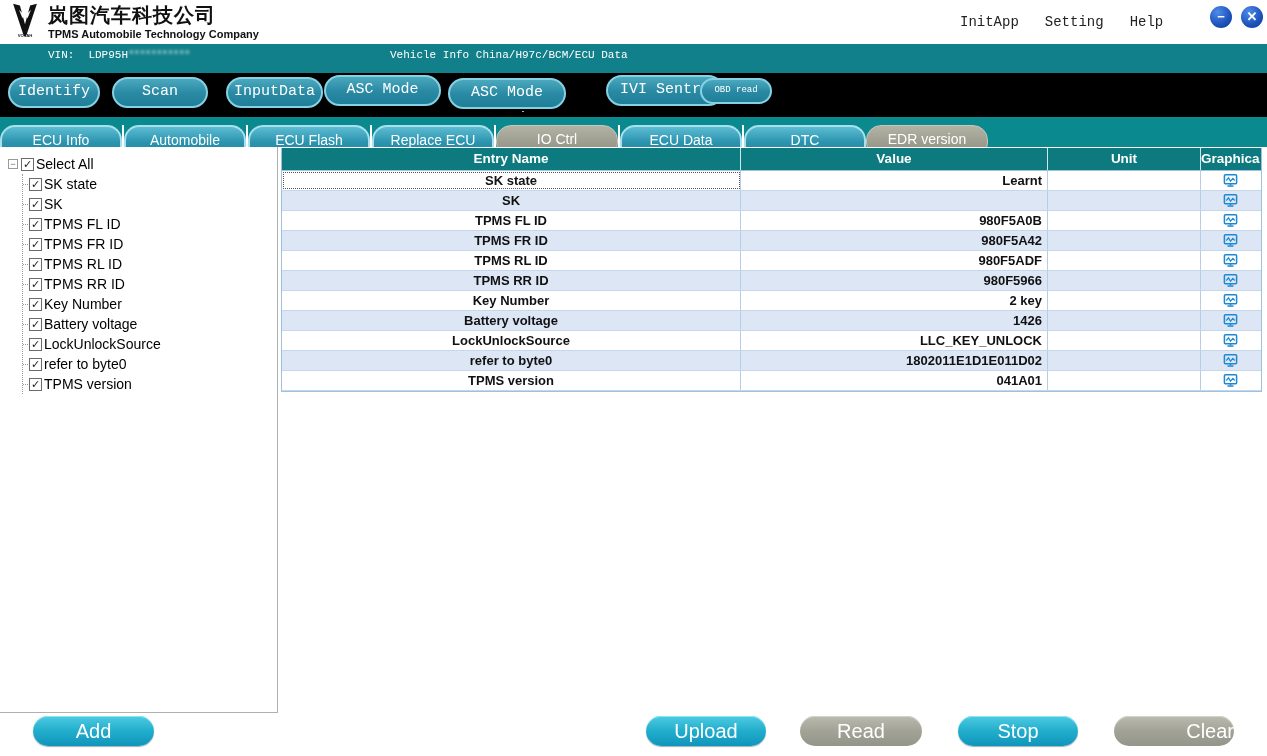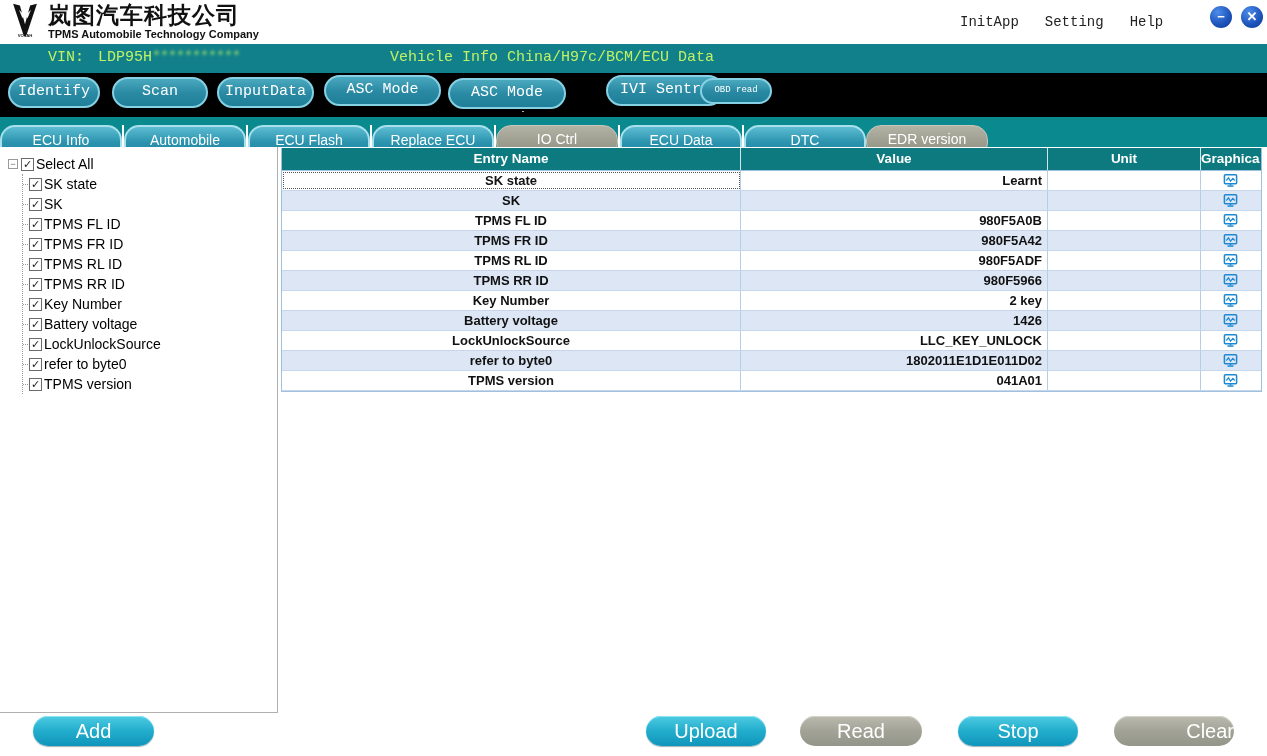--- a/index.html
+++ b/index.html
@@ -5,47 +5,47 @@
   * { margin:0; padding:0; box-sizing:border-box; }
   html,body { width:1267px; height:756px; overflow:hidden; background:#fff;
     font-family:"Liberation Sans", sans-serif; }
   .app { position:relative; width:1267px; height:756px; background:#fff; }
 
   
   .topbar { position:relative; height:44px; background:#fff; }
   .brand { position:absolute; left:8px; top:2px; display:flex; align-items:flex-start; }
   .logo { width:34px; height:36px; margin-right:6px; }
   .brand-text { display:flex; flex-direction:column; }
-  .company-cn { font-size:23px; font-weight:900; color:#111; letter-spacing:1px; line-height:26px; }
+  .company-cn { font-size:20px; font-weight:900; color:#111; letter-spacing:1px; line-height:26px; }
   .company-en { font-size:11px; font-weight:700; color:#111; line-height:12px; }
   .menu { position:absolute; left:960px; top:14px; display:flex; gap:26px;
     font-family:"Liberation Mono", monospace; font-size:14px; color:#222; }
   .menu span { cursor:default; }
   .winbtns { position:absolute; left:1210px; top:6px; display:flex; gap:9px; }
   .winbtn { width:22px; height:22px; border-radius:50%; color:#fff; text-align:center;
     background:radial-gradient(circle at 35% 28%, #4d8cea, #1b50b8 62%, #113e98);
     font-weight:bold; line-height:21px; font-size:13px; }
 
   
-  .vinbar { position:relative; height:29px; background:#11808a; color:#bef264;
-    font-family:"Liberation Mono", monospace; font-size:15px; }
+  .vinbar { position:relative; height:29px; background:#11808a; color:#ffffff;
+    font-family:"Liberation Mono", monospace; font-size:11px; }
   .vin-group { position:absolute; left:48px; top:5px; display:flex; }
   .vin-label { margin-right:14px; }
   .vin-masked { filter:blur(1.6px); letter-spacing:-1px; opacity:.85; }
   .vin-context { position:absolute; left:390px; top:5px; }
 
   
   .actionbar { position:relative; height:39px; background:#000; }
   .abtn { position:absolute; height:31px; top:4px; border-radius:16px;
     background:linear-gradient(#4aa9be, #2a8aa4 52%, #1f7e98);
     border:2px solid #86d2e4; color:#fff; text-align:center;
     font-family:"Liberation Mono", monospace; font-size:15px; line-height:26px; }
   .abtn.b1 { left:8px;   width:92px; }
   .abtn.b2 { left:112px; width:96px; }
-  .abtn.b3 { left:217px; width:97px; }
+  .abtn.b3 { left:226px; width:97px; }
   .abtn.b4 { left:324px; width:117px; top:2px; }
   .abtn.b5 { left:448px; width:118px; top:5px; }
   .abtn.b6 { left:606px; width:118px; top:2px; }
   .abtn.b7 { left:700px; width:72px;  top:5px; height:26px; font-size:9px; line-height:21px; }
 
   
   .tabbar { position:relative; height:35px;
     background:linear-gradient(#000 0, #000 5px, #0a8a8e 5px); }
   .tabs { position:absolute; left:0; top:13px; display:flex; height:36px; }
   .tab { width:122px; height:30px; color:#fff; font-size:14px; text-align:center;

